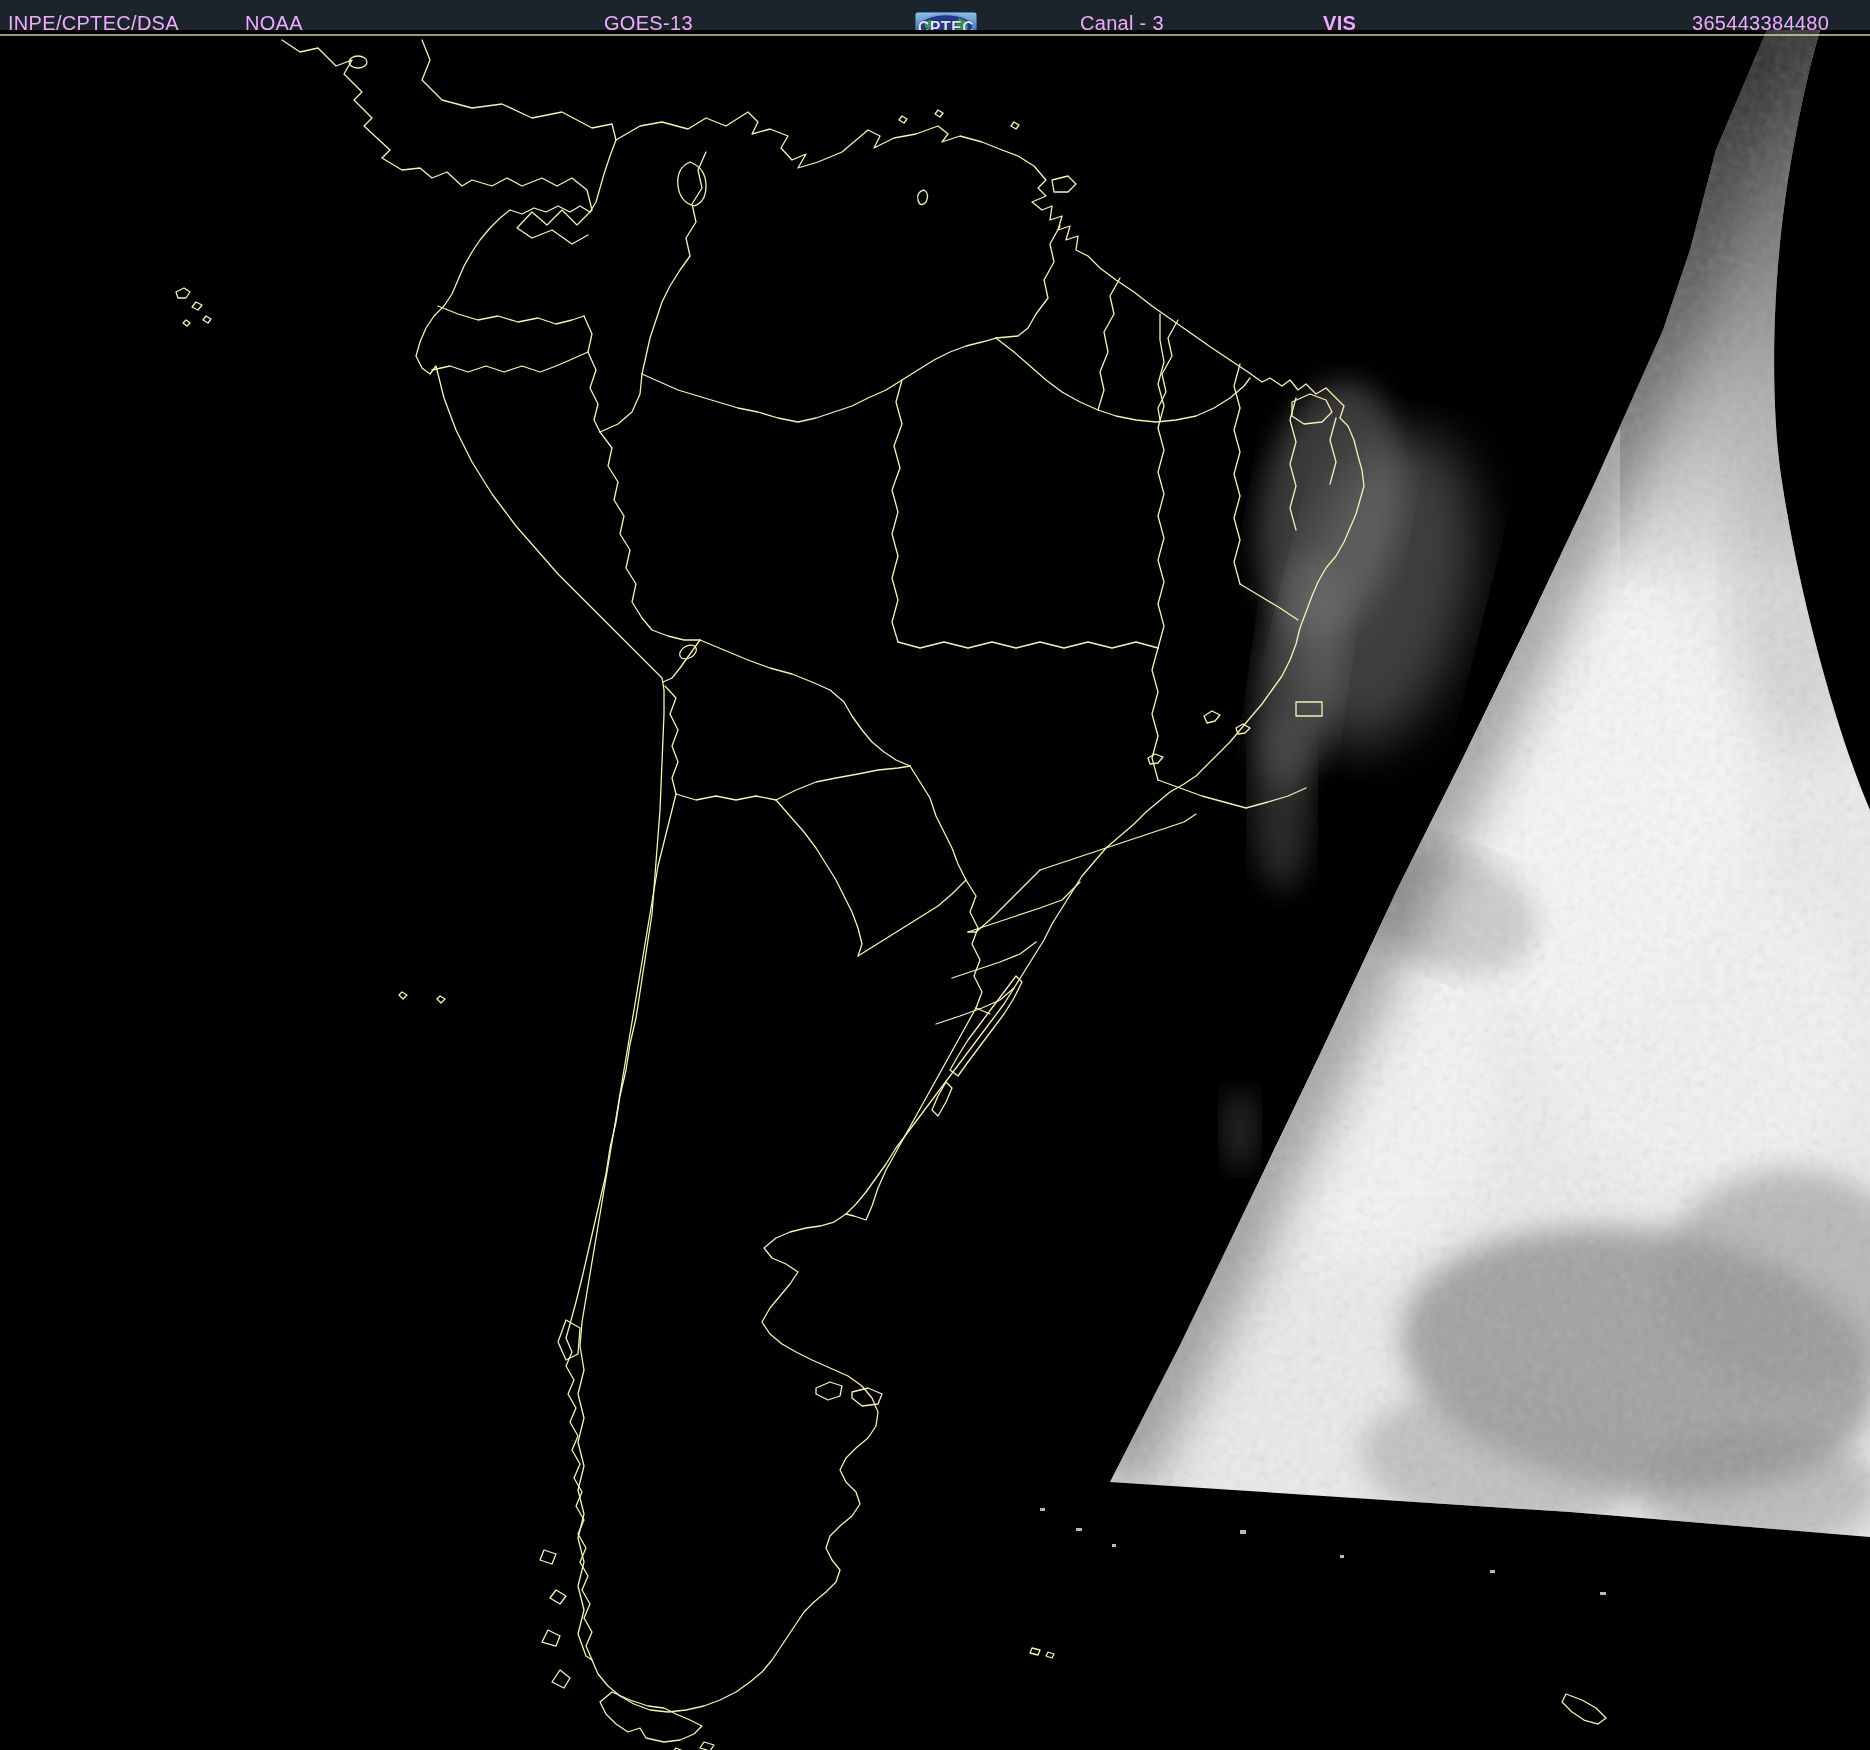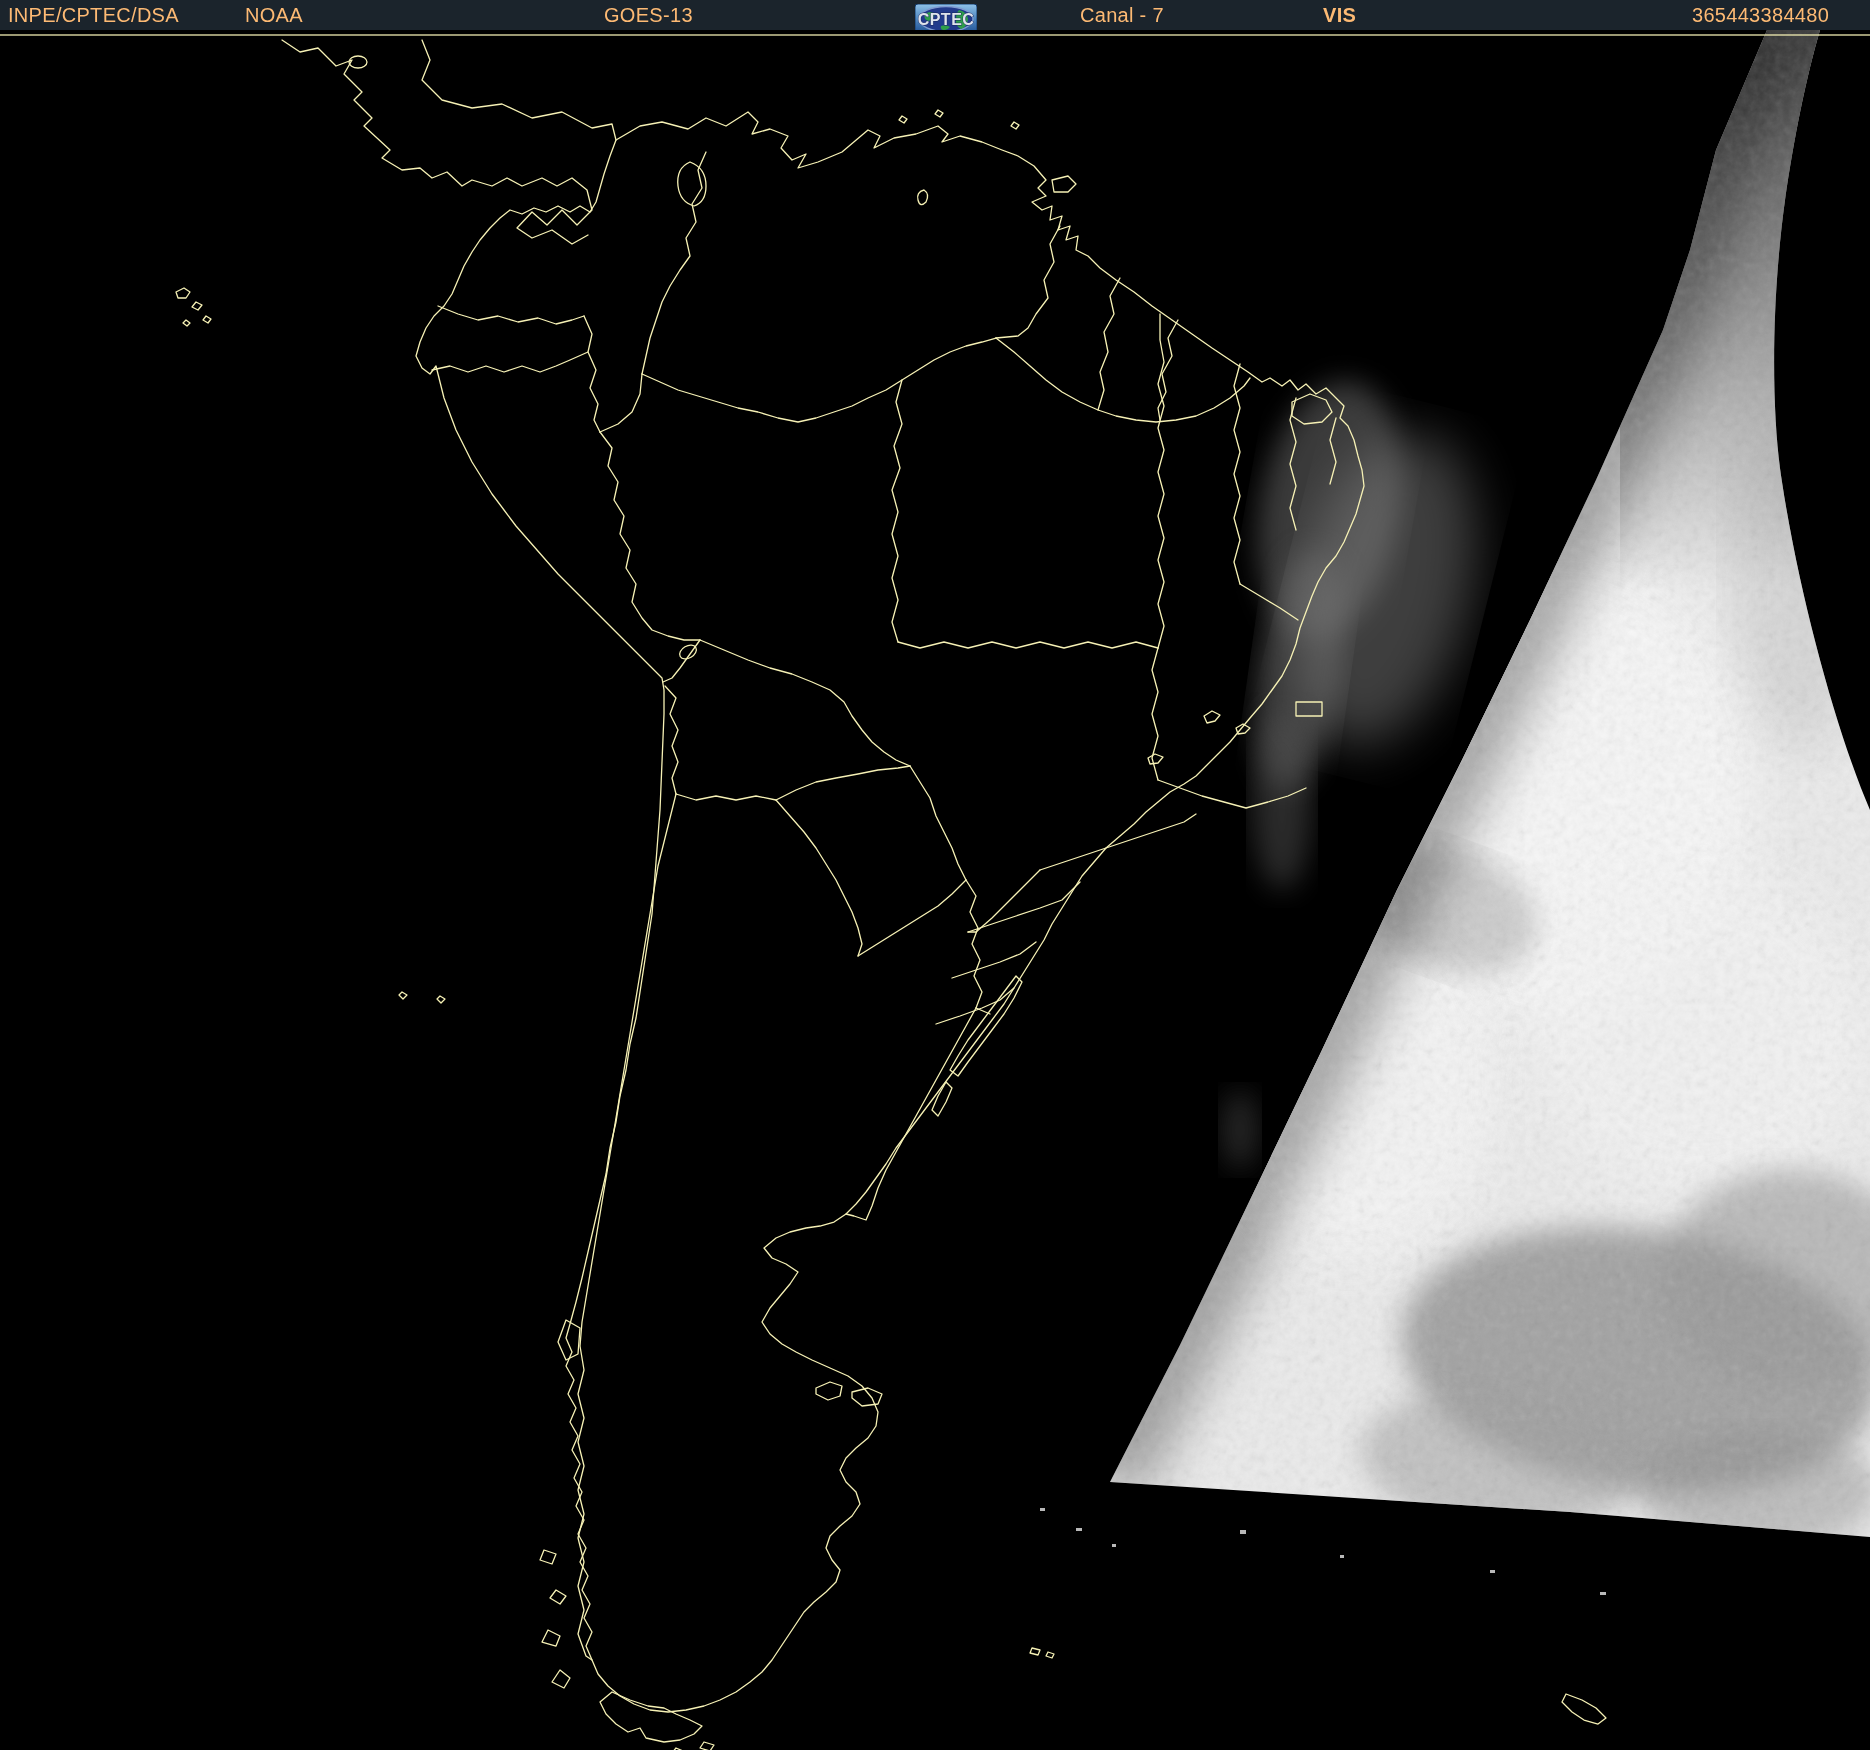--- a/index.html
+++ b/index.html
@@ -1,18 +1,18 @@
 <!DOCTYPE html>
 <html><head>
 <meta charset="utf-8">
 <style>
   html,body{margin:0;padding:0;background:#000;}
   body{width:1870px;height:1750px;overflow:hidden;font-family:"Liberation Sans",sans-serif;}
   .titlebar{position:relative;width:1870px;height:30px;background:#1b242c;}
-  .titlebar span{position:absolute;top:4px;font-size:20px;color:#fdba74;white-space:nowrap;letter-spacing:.3px;}
+  .titlebar span{position:absolute;top:12px;font-size:20px;color:#f0abfc;white-space:nowrap;letter-spacing:.3px;}
   .t-agency{left:8px;}
   .t-noaa{left:245px;text-align:center;}
   .t-sat{left:604px;text-align:center;}
   .t-canal{left:1080px;}
   .t-band{left:1323px;font-weight:bold;}
   .t-time{left:1692px;}
   .logo{position:absolute;left:915px;top:0;width:62px;height:30px;}
   .maparea{position:relative;width:1870px;height:1720px;background:#000;}
   svg{display:block;}
 </style>
@@ -33,21 +33,21 @@
         </linearGradient>
       </defs>
       <rect x="0" y="0" width="62" height="30" rx="3" fill="url(#lg)" stroke="#123a6e" stroke-width="1"></rect>
       <ellipse cx="31" cy="15" rx="27" ry="12.5" fill="#223a8c" stroke="#7f9bd0" stroke-width="1.4"></ellipse>
       <path d="M10,10 q6,-4 10,0 q-2,6 -7,7 q-5,-2 -3,-7 Z" fill="#2e9e4a"></path>
       <path d="M44,6 q8,2 9,9 q-1,8 -7,10 q-6,-3 -5,-10 q0,-6 3,-9 Z" fill="#2e9e4a"></path>
       <path d="M26,22 q5,-2 9,1 q-3,4 -7,3 q-3,-1 -2,-4 Z" fill="#2e9e4a"></path>
       <text x="31" y="21" text-anchor="middle" font-family="Liberation Sans, sans-serif" font-size="16" font-weight="bold" fill="#dfe3ec" stroke="#17265c" stroke-width="0.9" paint-order="stroke" letter-spacing="0.5">CPTEC</text>
     </svg>
   </span>
-  <span class="t-canal">Canal - 7</span>
+  <span class="t-canal">Canal - 3</span>
   <span class="t-band">VIS</span>
   <span class="t-time">365443384480</span>
 </header>
 
 <div class="maparea">
 <svg width="1870" height="1720" viewBox="0 0 1870 1720">
   <defs>
     <clipPath id="dayClip">
       <path d="M1767,0 L1716,120 1690,220 1663,300 1596,450 1530,590 1462,730 1397,860 1322,1020 1250,1170 1180,1315 1110,1452 L1570,1482 1870,1507 L1870,780 C1838,706 1800,570 1782,452 C1772,390 1770,280 1785,170 C1794,108 1806,48 1820,0 Z"></path>
     </clipPath>

